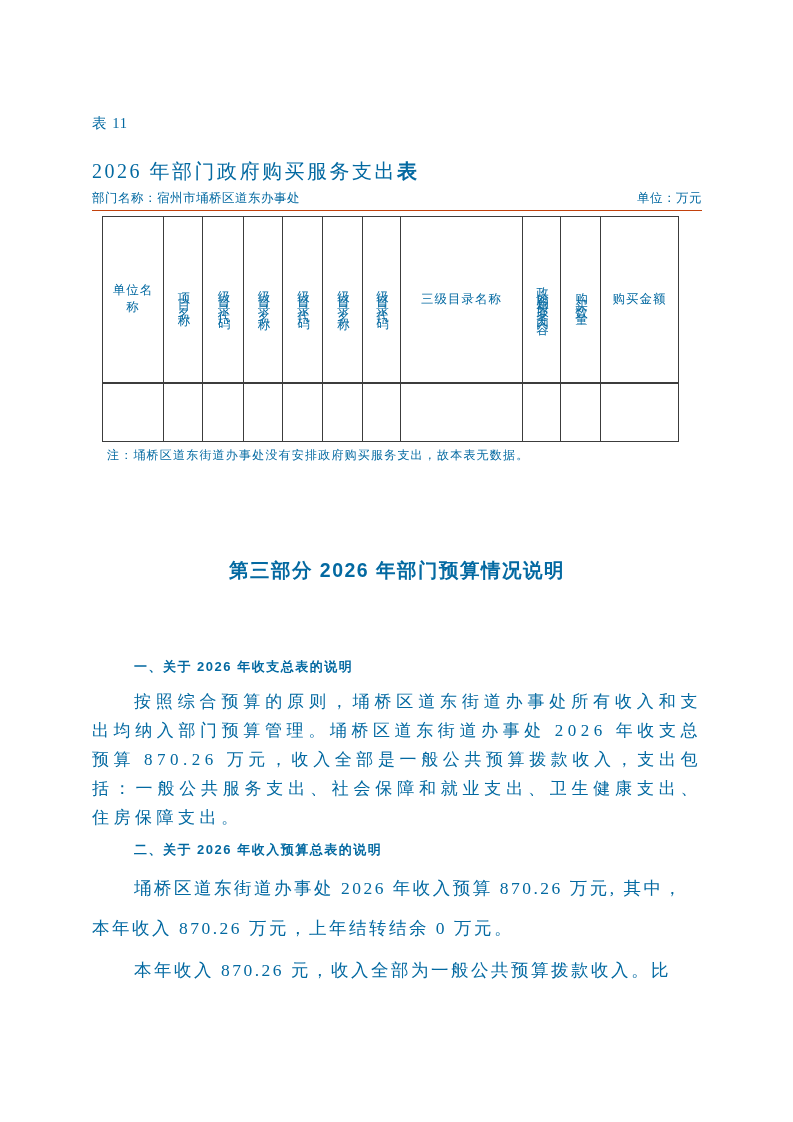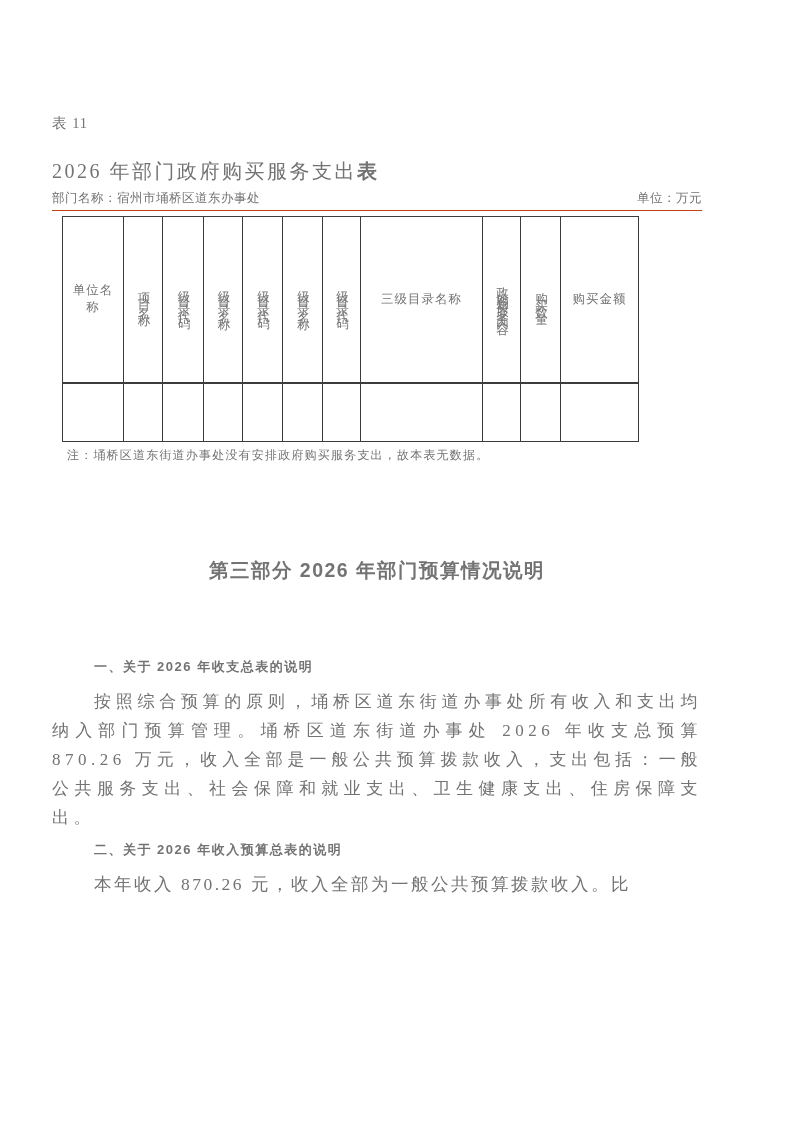--- a/index.html
+++ b/index.html
@@ -1,22 +1,22 @@
 <!DOCTYPE html>
 <html><head>
 <meta charset="utf-8">
 <style>
   html,body { margin:0; padding:0; background:#ffffff; }
   .page {
     position:relative;
     width:793px; height:1122px;
     box-sizing:border-box;
-    padding:0 91px 0 52px;
+    padding:0 91px 0 92px;
     background:#ffffff;
-    color:#737373;
+    color:#0369a1;
     font-family:"Liberation Serif","DejaVu Serif",serif;
     overflow:hidden;
   }
   .table-label {
     padding-top:115px;
     font-size:14.5px;
     line-height:1.2;
     letter-spacing:1px;
   }
   .doc-title {
@@ -177,15 +177,16 @@
   </table>
 
   <div class="note">注：埇桥区道东街道办事处没有安排政府购买服务支出，故本表无数据。</div>
 
   <div class="part-title">第三部分 2026 年部门预算情况说明</div>
 
   <div class="sec-heading">一、关于 2026 年收支总表的说明</div>
   <p class="body-para">按照综合预算的原则，埇桥区道东街道办事处所有收入和支出均纳入部门预算管理。埇桥区道东街道办事处 2026 年收支总预算 870.26 万元，收入全部是一般公共预算拨款收入，支出包括：一般公共服务支出、社会保障和就业支出、卫生健康支出、住房保障支出。</p>
 
   <div class="sec-heading second">二、关于 2026 年收入预算总表的说明</div>
+  <p class="body-para wide">埇桥区道东街道办事处 2026 年收入预算 870.26 万元, 其中，本年收入 870.26 万元，上年结转结余 0 万元。</p>
   <p class="body-para wide last">本年收入 870.26 元，收入全部为一般公共预算拨款收入。比</p>
 
 </div>
 
 </body></html>

